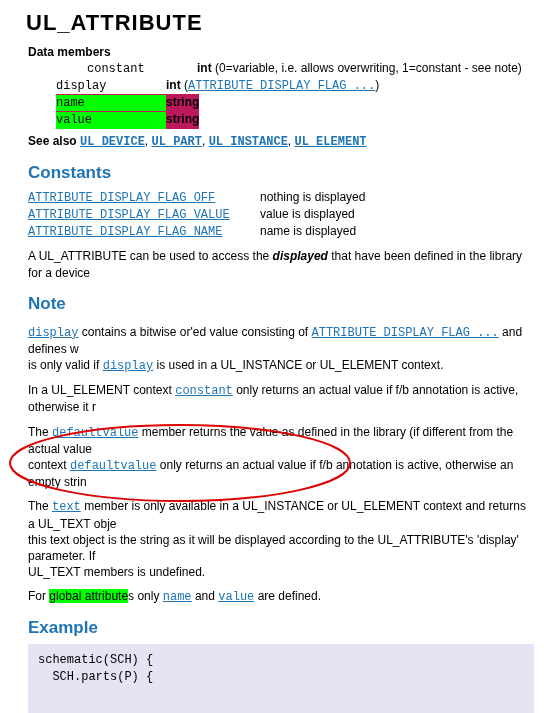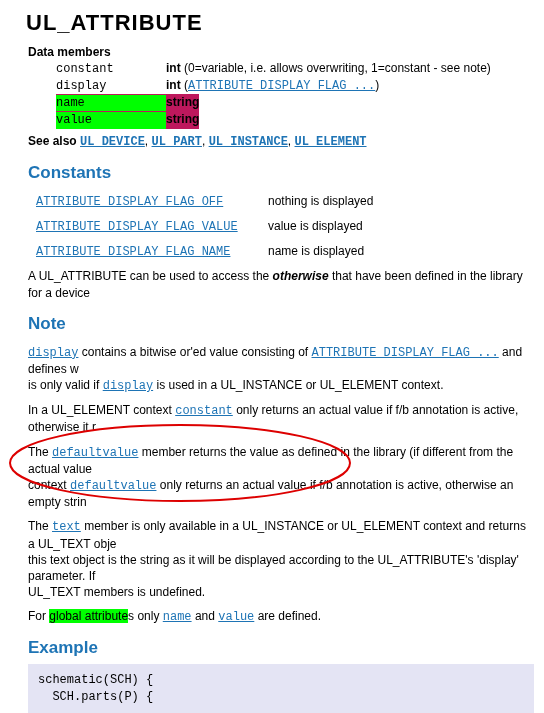--- a/index.html
+++ b/index.html
@@ -33,21 +33,21 @@
   .bold { font-weight: bold; }
   .italic { font-style: italic; }
   a.link { color: #1e74b5; text-decoration: underline; }
   .mono { font-family: "Courier New", monospace; font-size: 12px; }
   .mono.link { color: #1e74b5; text-decoration: underline; }
   .data-members { margin-bottom: 4px; }
   .member-row { padding-left: 28px; }
   .member-name { display: inline-block; width: 110px; font-family: "Courier New", monospace; font-size: 12px; }
   .hl-yellow { background: #be185d; }
   .hl-green { background: #0f0; }
-  .const-row { margin: 8px; }
+  .const-row { margin: 0; }
   .const-name { display:inline-block; width: 232px; font-family:"Courier New", monospace; font-size:12px; color:#1e74b5; text-decoration:underline;}
   .code-block {
     background: #e4e4f4;
     padding: 8px 10px;
     font-family: "Courier New", monospace;
     font-size: 12px;
     white-space: pre;
     margin-top: 4px;
     line-height: 1.35;
   }
@@ -58,41 +58,41 @@
   }
 </style>
 </head>
 <body>
 
 <h1 class="main-title">UL_ATTRIBUTE</h1>
 
 <div class="data-members">
   <div class="bold">Data members</div>
   <div id="members-container">
-      <div class="member-row"><span class="" style="display:inline-block;"><span class="member-name ">constant</span><span class="bold">int</span></span><span> (0=variable, i.e. allows overwriting, 1=constant - see note)</span></div>
+      <div class="member-row"><span class="" style="display:inline-block;margin-left:31px;"><span class="member-name ">constant</span><span class="bold">int</span></span><span> (0=variable, i.e. allows overwriting, 1=constant - see note)</span></div>
       <div class="member-row"><span class="" style="display:inline-block;"><span class="member-name ">display</span><span class="bold">int</span></span><span> (</span><span class="mono link">ATTRIBUTE_DISPLAY_FLAG_...</span><span>)</span></div>
       <div class="member-row"><span class="hl-yellow" style="display:inline-block;"><span class="member-name hl-green">name</span><span class="bold">string</span></span></div>
       <div class="member-row"><span class="hl-yellow" style="display:inline-block;"><span class="member-name hl-green">value</span><span class="bold">string</span></span></div>
     </div>
 </div>
 
 <div>
   <span class="bold">See also</span>
   <span id="see-also-links"> <a class="link mono bold">UL_DEVICE</a><span>, </span><a class="link mono bold">UL_PART</a><span>, </span><a class="link mono bold">UL_INSTANCE</a><span>, </span><a class="link mono bold">UL_ELEMENT</a></span>
 </div>
 
 <h2 class="section">Constants</h2>
 <div id="constants-container">
     <div class="const-row"><a class="const-name">ATTRIBUTE_DISPLAY_FLAG_OFF</a><span>nothing is displayed</span></div>
     <div class="const-row"><a class="const-name">ATTRIBUTE_DISPLAY_FLAG_VALUE</a><span>value is displayed</span></div>
     <div class="const-row"><a class="const-name">ATTRIBUTE_DISPLAY_FLAG_NAME</a><span>name is displayed</span></div>
   </div>
 
 <p>
-  <span>A UL_ATTRIBUTE can be used to access the </span><span class="bold italic">otherwise</span><span> that have been defined in the library for a device</span>
+  <span>A UL_ATTRIBUTE can be used to access the </span><span class="bold italic">displayed</span><span> that have been defined in the library for a device</span>
 </p>
 
 <h2 class="section">Note</h2>
 
 <p>
   <span class="mono link">display</span><span> contains a bitwise or'ed value consisting of </span><span class="mono link">ATTRIBUTE_DISPLAY_FLAG_...</span><span> and defines w</span><br>
   <span>is only valid if </span><span class="mono link">display</span><span> is used in a UL_INSTANCE or UL_ELEMENT context.</span>
 </p>
 
 <p>

